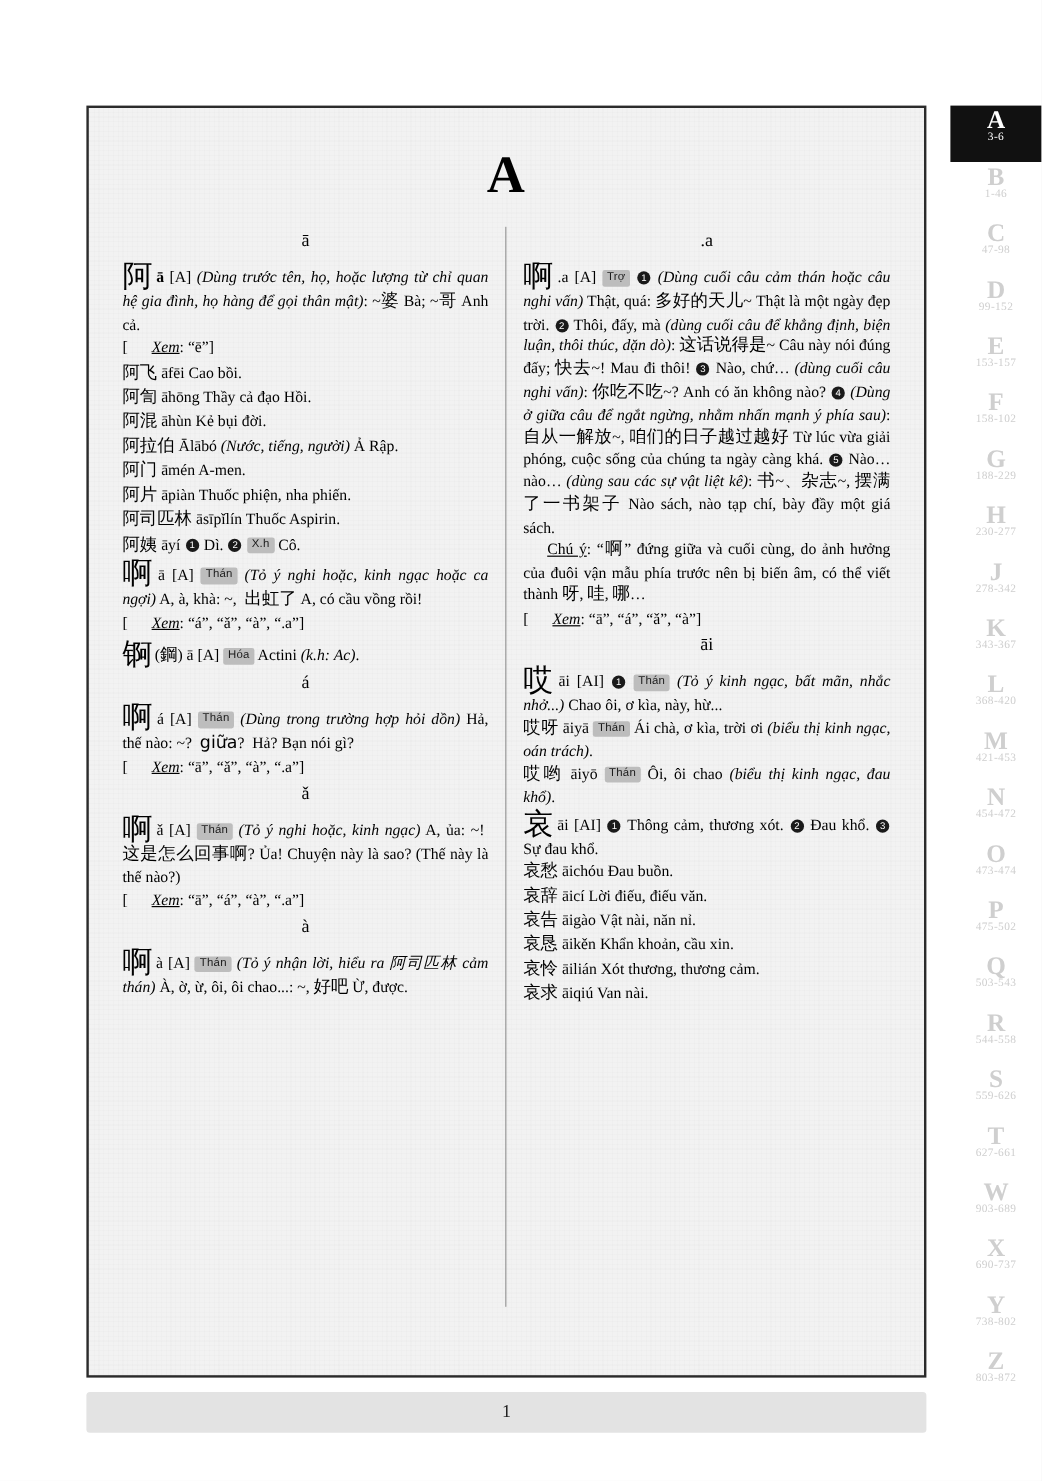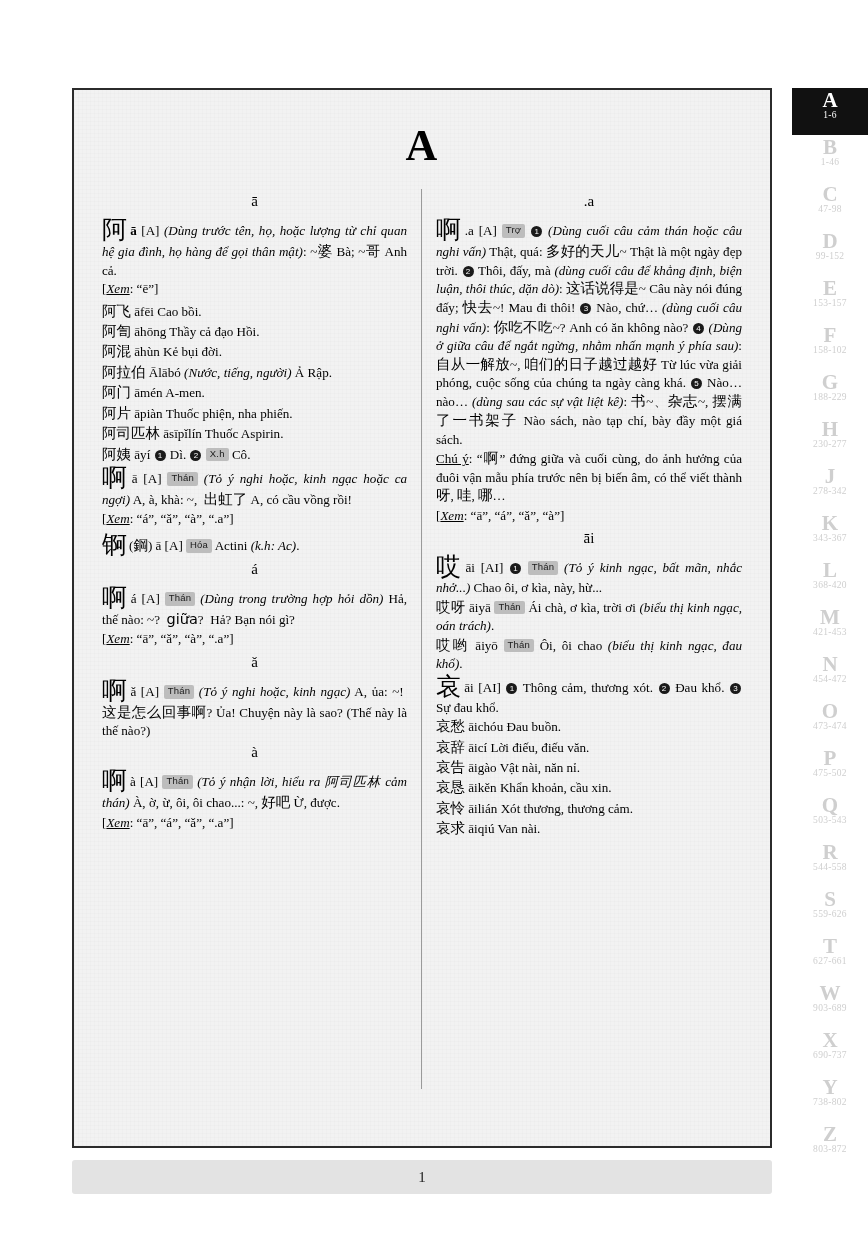--- a/index.html
+++ b/index.html
@@ -80,21 +80,21 @@
     border-radius: 50%;
     background: #1a1a1a;
     color: #fff;
     font-size: 8px;
     text-align: center;
     font-family: "Liberation Sans", sans-serif;
     vertical-align: 1px;
     margin: 0 1px;
   }
   .xem { margin: 1px 0 4px 0; }
-  .u { text-decoration: underline; }
+  .u { text-decoration: underline; margin-left: 20px; }
   .footer-bar {
     position: absolute;
     left: 72px; top: 1160px;
     width: 700px; height: 34px;
     background: #e3e3e3;
     border-radius: 3px;
   }
   .folio {
     position: absolute;
     left: 0; top: 0;
@@ -167,27 +167,27 @@
       <div class="entry">
         <span class="hz-big">啊</span><span>á [A] <span class="tag">Thán</span> <span class="it">(Dùng trong trường hợp hỏi dồn)</span> Hả, thế nào: ~?&nbsp; <span class="hz">giữa</span>?&nbsp; Hả? Bạn nói gì?</span>
       </div>
       <div class="entry xem">[<span class="u it">Xem</span>: “ā”, “ǎ”, “à”, “.a”]</div>
 
       <div class="pinyin-head">ǎ</div>
 
       <div class="entry">
         <span class="hz-big">啊</span><span>ǎ [A] <span class="tag">Thán</span> <span class="it">(Tỏ ý nghi hoặc, kinh ngạc)</span> A, ủa: ~!&nbsp; <span class="hz">这是怎么回事啊</span>? Ủa! Chuyện này là sao? (Thế này là thế nào?)</span>
       </div>
+      <div class="entry xem">[<span class="u it">Xem</span>: “ā”, “á”, “à”, “.a”]</div>
 
       <div class="pinyin-head">à</div>
 
       <div class="entry">
         <span class="hz-big">啊</span><span>à [A] <span class="tag">Thán</span> <span class="it">(Tỏ ý nhận lời, hiểu ra 阿司匹林 cảm thán)</span> À, ờ, ừ, ôi, ôi chao...: ~, <span class="hz">好吧</span> Ừ, được.</span>
       </div>
-      <div class="entry xem">[<span class="u it">Xem</span>: “ā”, “á”, “ǎ”, “.a”]</div>
 
     </div>
 
     <div class="col right">
 
       <div class="pinyin-head">.a</div>
 
       <div class="entry">
         <span class="hz-big">啊</span><span>.a [A] <span class="tag">Trợ</span> <span class="num">1</span> <span class="it">(Dùng cuối câu cảm thán hoặc câu nghi vấn)</span> Thật, quá: <span class="hz">多好的天儿</span>~ Thật là một ngày đẹp trời. <span class="num">2</span> Thôi, đấy, mà <span class="it">(dùng cuối câu để khẳng định, biện luận, thôi thúc, dặn dò)</span>: <span class="hz">这话说得是</span>~ Câu này nói đúng đấy; <span class="hz">快去</span>~! Mau đi thôi! <span class="num">3</span> Nào, chứ… <span class="it">(dùng cuối câu nghi vấn)</span>: <span class="hz">你吃不吃</span>~? Anh có ăn không nào? <span class="num">4</span> <span class="it">(Dùng ở giữa câu để ngắt ngừng, nhằm nhấn mạnh ý phía sau)</span>: <span class="hz">自从一解放</span>~, <span class="hz">咱们的日子越过越好</span> Từ lúc vừa giải phóng, cuộc sống của chúng ta ngày càng khá. <span class="num">5</span> Nào… nào… <span class="it">(dùng sau các sự vật liệt kê)</span>: <span class="hz">书</span>~、<span class="hz">杂志</span>~, <span class="hz">摆满了一书架子</span> Nào sách, nào tạp chí, bày đầy một giá sách.</span>
       </div>
@@ -216,21 +216,21 @@
   </div>
 </div>
 
 <div class="footer-bar">
   <div class="folio">1</div>
 </div>
 
 <div class="thumbs">
   <div class="thumb active">
     <div class="letter">A</div>
-    <div class="range">1-6</div>
+    <div class="range">3-6</div>
   </div>
   <div class="thumb">
     <div class="letter">B</div>
     <div class="range">1-46</div>
   </div>
   <div class="thumb">
     <div class="letter">C</div>
     <div class="range">47-98</div>
   </div>
   <div class="thumb">

